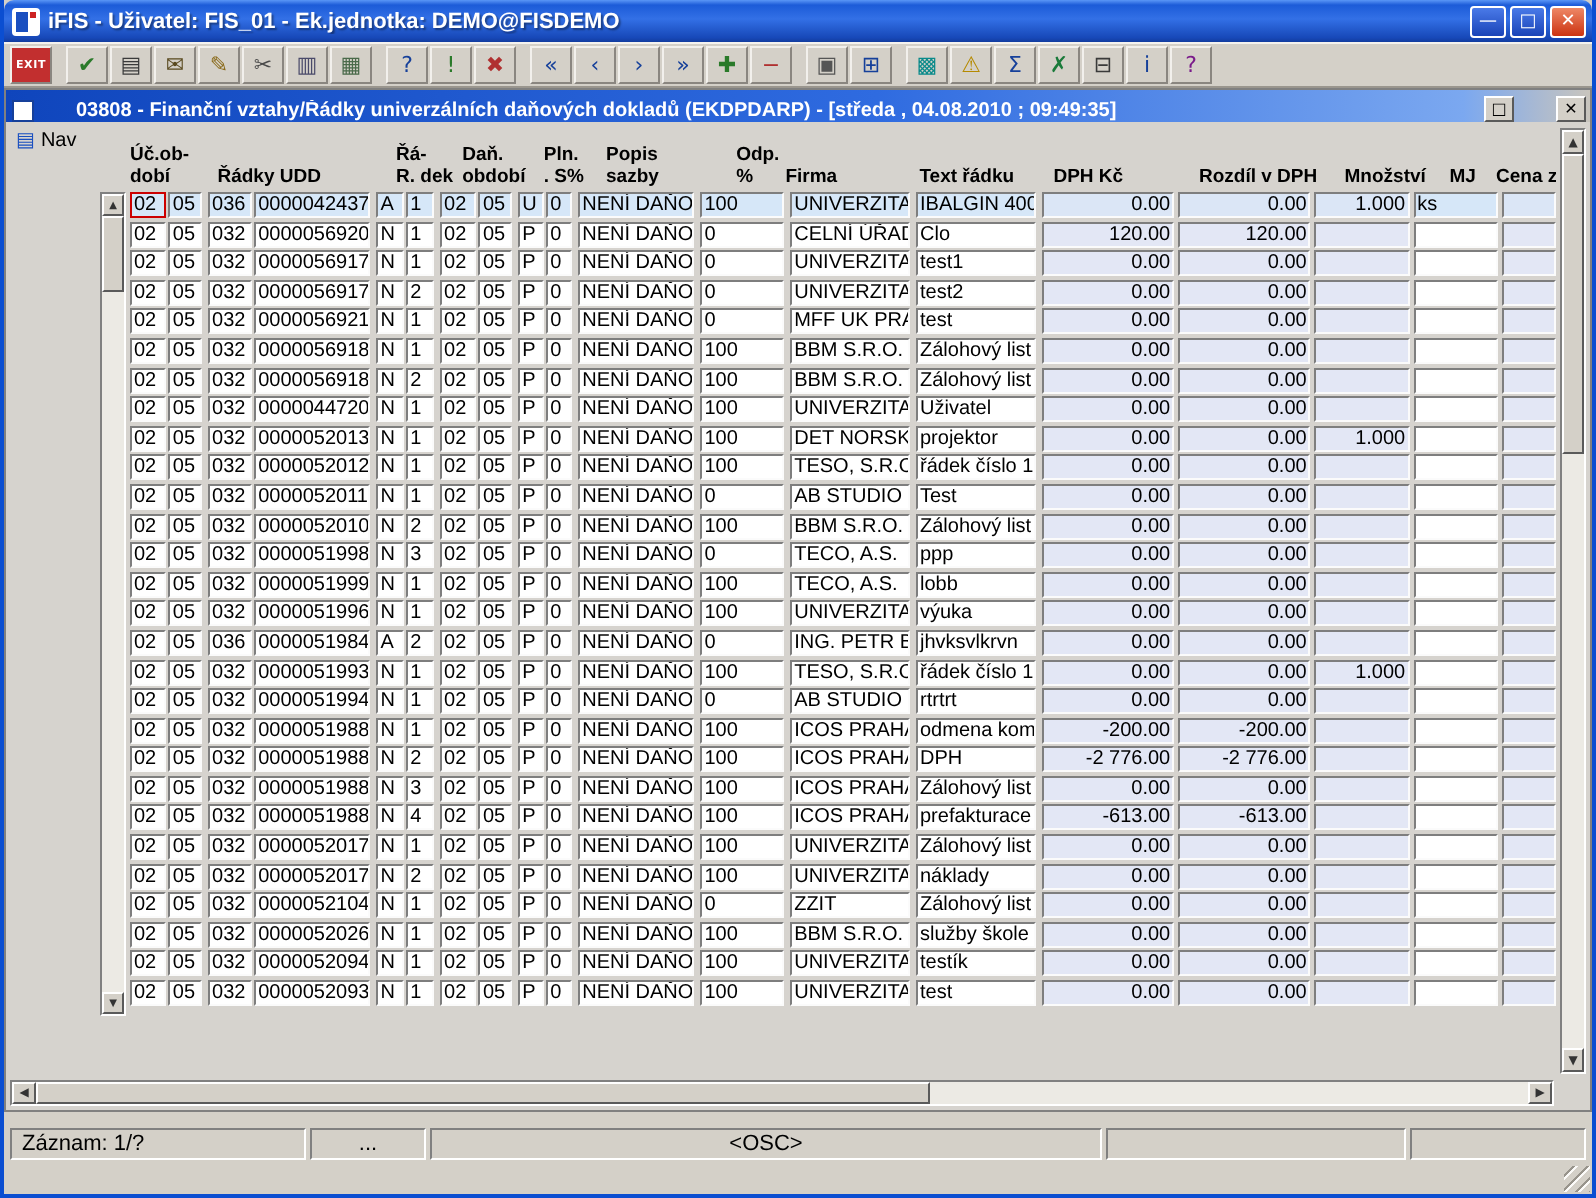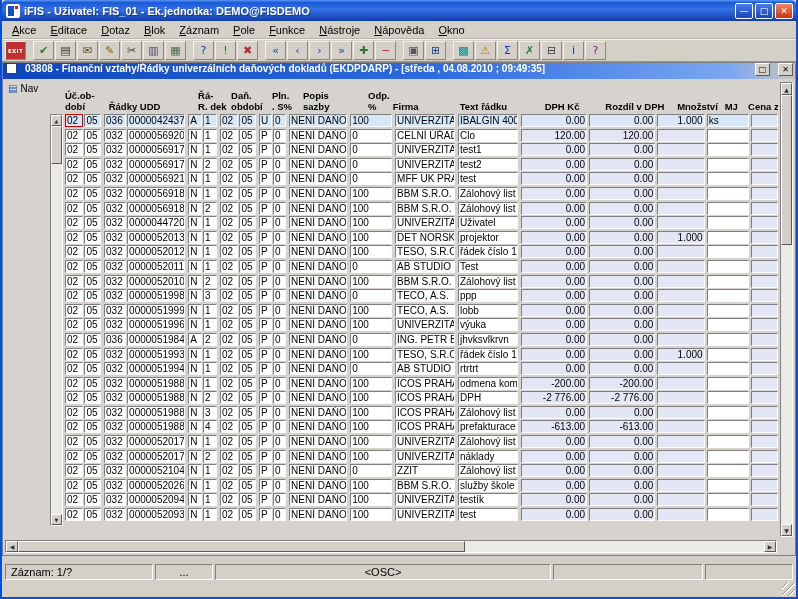--- a/index.html
+++ b/index.html
@@ -33,38 +33,38 @@
   .toolbar { height:23px; flex:0 0 23px; display:flex; align-items:center; gap:1px; padding:1px 3px;
     background:#d4d0c8; border-bottom:1px solid #9a968e; border-top:1px solid #f4f2ee; }
   .tb-btn { width:21px; height:19px; display:flex; align-items:center; justify-content:center;
     font-family:"DejaVu Sans",sans-serif; font-size:11px; background:#d4d0c8;
     border:1px solid; border-color:#f2f0ec #8a8680 #8a8680 #f2f0ec; }
   .tb-btn .exit-text { font-size:5.5px; font-weight:bold; letter-spacing:.3px; }
   .tb-sep { width:5px; height:18px; }
 
   
   .mdi { flex:1; display:flex; flex-direction:column; border:1px solid #808080; margin:0; background:#d6d3ce; min-height:0; }
-  .doc-titlebar { height:16px; flex:0 0 16px; display:flex; align-items:flex-start; gap:8px; padding:0 2px 0 3px;
+  .doc-titlebar { height:16px; flex:0 0 16px; display:flex; align-items:flex-end; gap:21px; padding:0 2px 0 3px;
     background:linear-gradient(90deg,#0f45bc 0%,#2f6be0 55%,#7ba8f0 92%,#c9c5bd 100%); }
   .doc-icon { width:11px; height:11px; background:#fff; border:1px solid #16409a; flex:0 0 11px; }
   .doc-title { color:#fff; font-size:10px; font-weight:bold; white-space:nowrap; overflow:hidden; flex:1; }
   .doc-btn { width:15px; height:13px; background:#d4d0c8; text-align:center; font-size:8px; line-height:11px;
     font-family:"DejaVu Sans",sans-serif; border:1px solid; border-color:#fff #5a5a5a #5a5a5a #fff; }
 
   .doc-body { position:relative; flex:1; background:#d6d3ce; overflow:hidden; min-height:0; }
 
   .nav-tab { position:absolute; left:5px; top:4px; display:flex; align-items:center; gap:3px; font-size:10px; }
   .nav-icon { color:#1a4fc0; font-size:10px; font-family:"DejaVu Sans",sans-serif; }
   .nav-label { color:#000; }
 
   
   .hdr-row { position:absolute; left:62px; top:5px; right:17px; height:28px; display:flex; overflow:hidden; }
   .hdr-cell { display:flex; flex-direction:column; justify-content:flex-end; font-size:9.5px; font-weight:bold;
     color:#000; line-height:11px; white-space:nowrap; }
-  .hdr-cell.right { text-align:center; }
+  .hdr-cell.right { text-align:left; }
   .hw42{width:42px}.hw89{width:89px}.hw31{width:31px}.hw39{width:39px}.hw29{width:29px}
   .hw64{width:64px}.hw22{width:22px}.hw66{width:66px}.hw73{width:73px}.hw52{width:52px}.hw30{width:30px}
   .m3{margin-right:3px}.m2{margin-right:2px}
 
   
   .rows { position:absolute; left:62px; top:35px; right:17px; overflow:hidden; }
   .trow { display:flex; margin-bottom:1.6px; }
   .cell { height:13px; font-size:10px; line-height:11px; padding:0 1px; overflow:hidden; white-space:nowrap;
     background:#fff; border:1px solid; border-color:#7e7e7e #fbfbfb #fbfbfb #7e7e7e; color:#000; }
   .w14{width:14px}.w15{width:15px}.w18{width:18px}.w20{width:20px}.w22{width:46px}.w24{width:24px}
@@ -127,32 +127,20 @@
   <div class="titlebar">
     <div class="app-icon"></div>
     <div class="title-text">iFIS - Uživatel: FIS_01 - Ek.jednotka: DEMO@FISDEMO</div>
     <div class="win-controls">
       <div class="win-btn">—</div>
       <div class="win-btn">□</div>
       <div class="win-btn close">✕</div>
     </div>
   </div>
 
-  <div class="menubar">
-      <div class="menu-item"><u>A</u>kce</div>
-      <div class="menu-item"><u>E</u>ditace</div>
-      <div class="menu-item"><u>D</u>otaz</div>
-      <div class="menu-item"><u>B</u>lok</div>
-      <div class="menu-item"><u>Z</u>áznam</div>
-      <div class="menu-item"><u>P</u>ole</div>
-      <div class="menu-item"><u>F</u>unkce</div>
-      <div class="menu-item"><u>N</u>ástroje</div>
-      <div class="menu-item"><u>N</u>ápověda</div>
-      <div class="menu-item"><u>O</u>kno</div>
-    </div>
 
   <div class="toolbar">
       <div class="tb-btn" style="background: rgb(194, 47, 47);">
         <span class="exit-text" style="color: rgb(255, 255, 255);">EXIT</span>
       </div>
       <div class="tb-sep"></div>
       <div class="tb-btn">
         <span style="color: rgb(42, 122, 42);">✔</span>
       </div>
       <div class="tb-btn">

